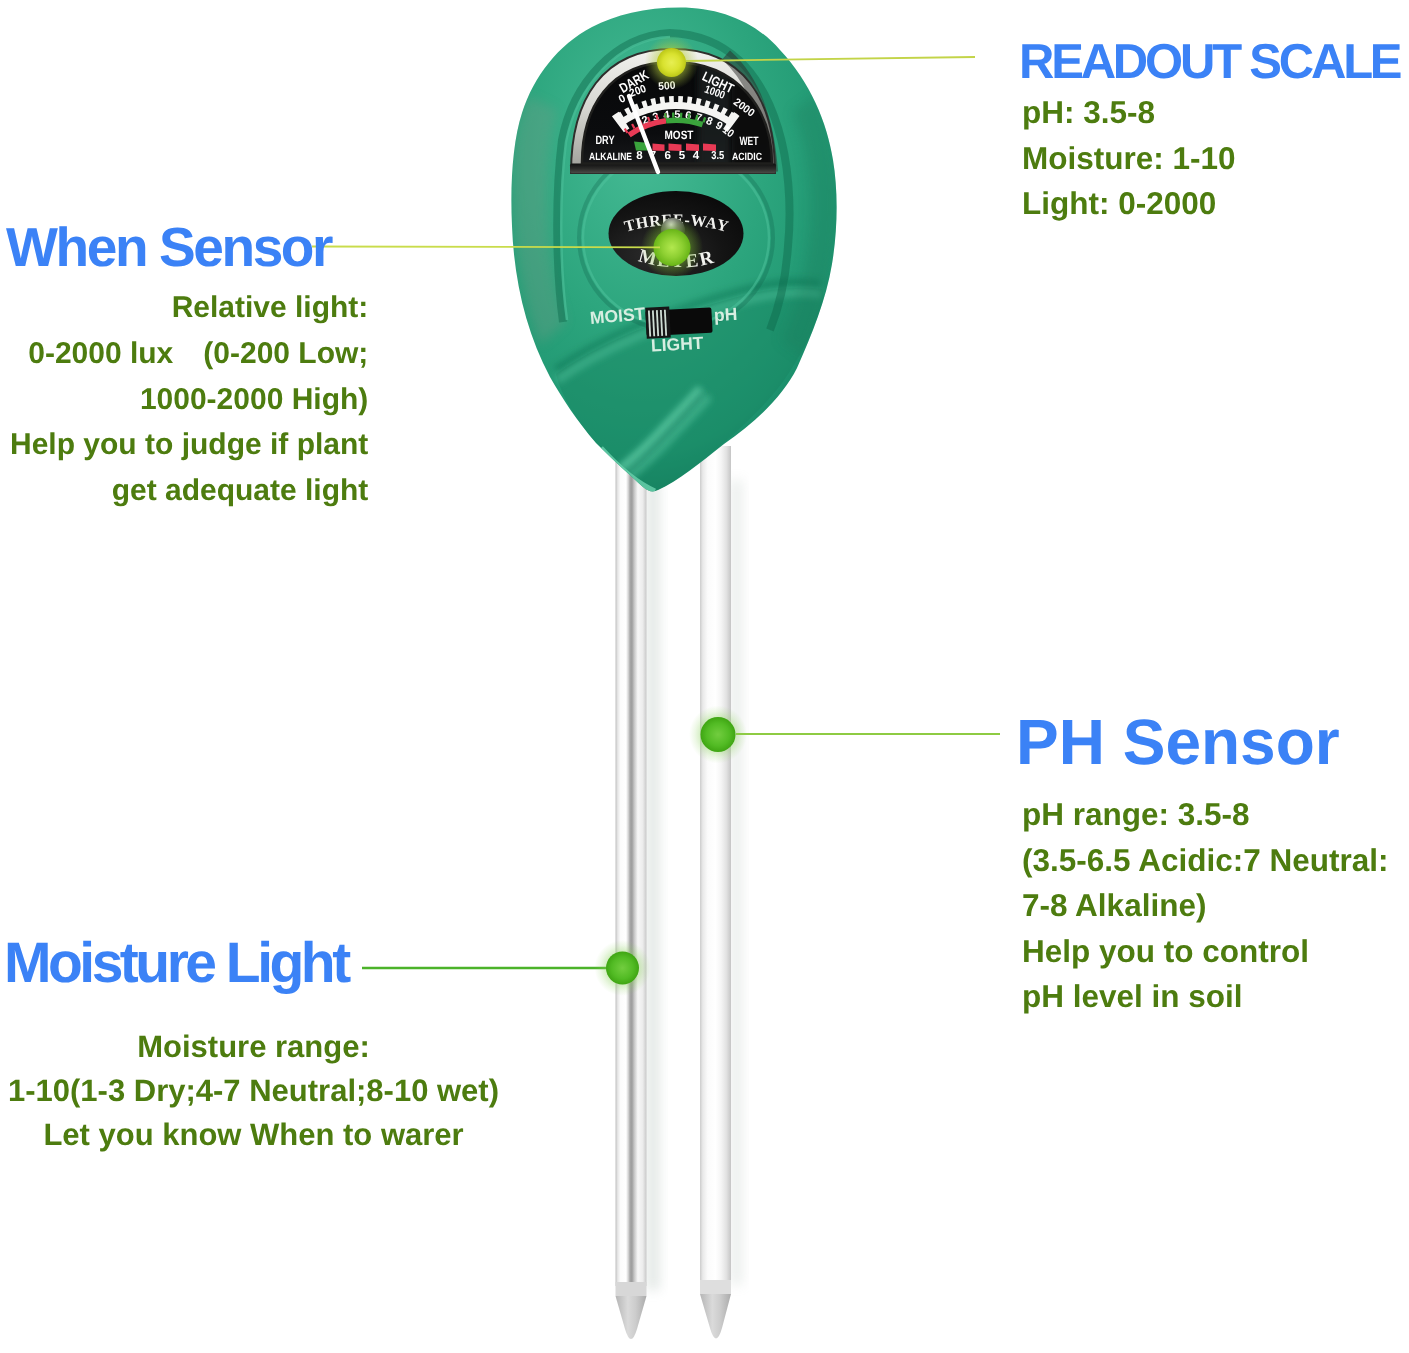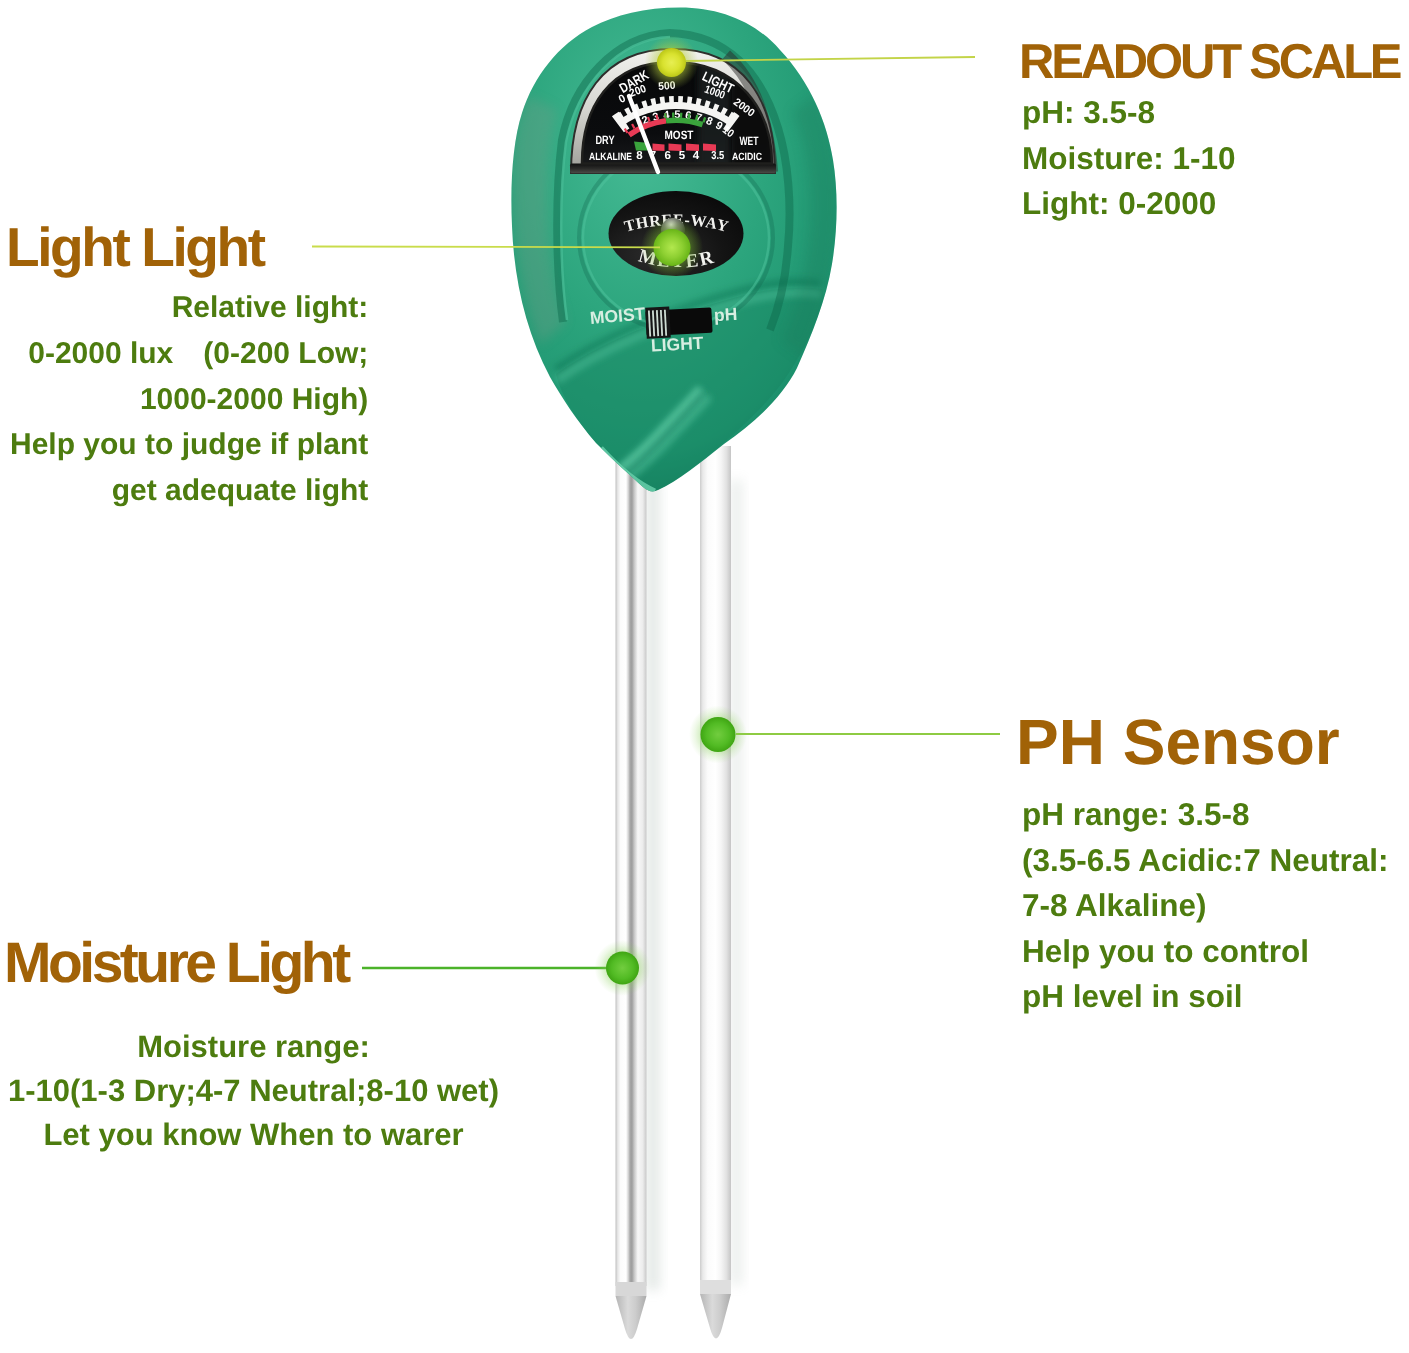--- a/index.html
+++ b/index.html
@@ -1,18 +1,18 @@
 <!DOCTYPE html>
 <html><head>
 <meta charset="utf-8">
 <style>
   html,body{margin:0;padding:0;}
   body{width:1409px;height:1353px;background:#ffffff;position:relative;overflow:hidden;
        font-family:"Liberation Sans", sans-serif;-webkit-font-smoothing:antialiased;text-rendering:geometricPrecision;}
-  .h{position:absolute;font-weight:bold;color:#a16207;white-space:nowrap;}
+  .h{position:absolute;font-weight:bold;color:#3b82f6;white-space:nowrap;}
   .b{position:absolute;font-weight:bold;color:#4d7c0f;white-space:nowrap;}
   svg{position:absolute;left:0;top:0;}
 </style>
 </head>
 <body>
 
 <svg width="1409" height="1353" viewBox="0 0 1409 1353">
 <defs>
   <radialGradient id="bodyGrad" cx="0.40" cy="0.28" r="0.85">
     <stop offset="0" stop-color="#46bb95"></stop>
@@ -317,21 +317,21 @@
   <circle cx="622.5" cy="968" r="28" fill="url(#haloGreen2)"></circle>
   <circle cx="622.5" cy="968" r="16.5" fill="url(#dotGreen2)"></circle>
 </g>
 </svg>
 
 <div class="h" style="left:1019px;top:34px;font-size:49px;letter-spacing:-3.2px;">READOUT SCALE</div>
 <div class="b" style="left:1022px;top:90px;font-size:31.5px;line-height:45.5px;">
 pH: 3.5-8<br>Moisture: 1-10<br>Light: 0-2000
 </div>
 
-<div class="h" style="left:6px;top:215px;font-size:55px;letter-spacing:-2.4px;">Light Light</div>
+<div class="h" style="left:6px;top:215px;font-size:55px;letter-spacing:-2.4px;">When Sensor</div>
 <div class="b" style="left:10px;top:285px;font-size:30px;line-height:45.8px;text-align:right;">
 Relative light:<br>0-2000 lux (0-200 Low;<br>1000-2000 High)<br>Help you to judge if plant<br>get adequate light
 </div>
 
 <div class="h" style="left:1016px;top:705px;font-size:64px;">PH Sensor</div>
 <div class="b" style="left:1022px;top:792px;font-size:31.5px;line-height:45.6px;">
 pH range: 3.5-8<br>(3.5-6.5 Acidic:7 Neutral:<br>7-8 Alkaline)<br>Help you to control<br>pH level in soil
 </div>
 
 <div class="h" style="left:4px;top:930px;font-size:57px;letter-spacing:-3.5px;">Moisture Light</div>

